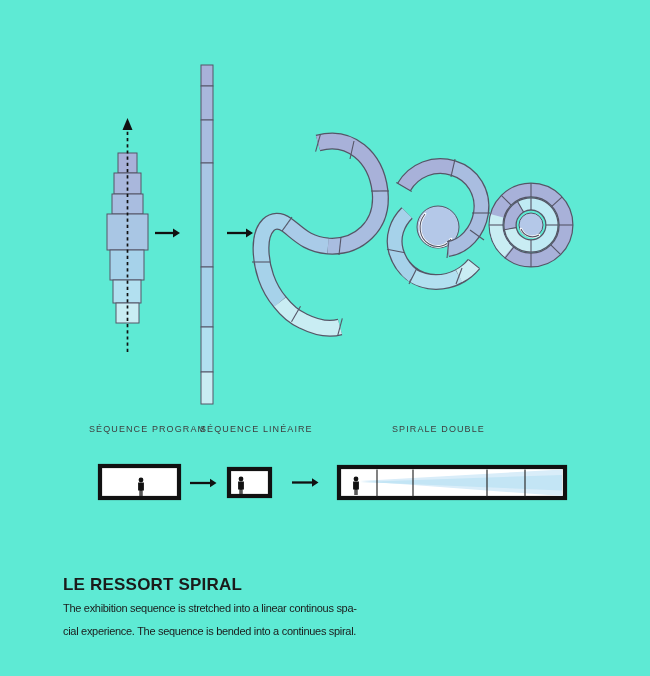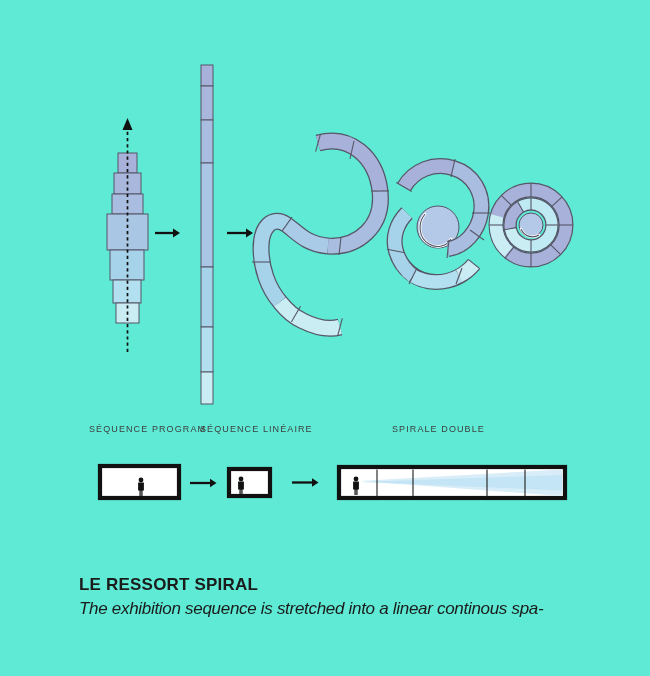--- a/index.html
+++ b/index.html
@@ -26,23 +26,23 @@
   .f-sky2{fill:var(--sky2,#b2e0f0);}               .k-sky2{stroke:var(--sky2,#b2e0f0);}
   .f-cyan{fill:var(--cyan,#c9edf3);}               .k-cyan{stroke:var(--cyan,#c9edf3);}
   .k-innercyan{stroke:var(--innercyan,#bfeaf4);}
   .f-blob{fill:var(--blob,#b4c8e8);}
   .f-ink{fill:var(--ink,#111);}
   .f-cone{fill:var(--cone,#d9edf9);}
   .f-cone2{fill:var(--cone2,#c3e5f5);}
 
   .label{position:absolute;font-size:9px;line-height:10px;letter-spacing:1.1px;
          color:var(--label,#3e3e3e);white-space:nowrap;}
-  .caption{position:absolute;left:63px;top:573px;width:560px;color:var(--text,#1b1b1b);margin-left:16px;}
+  .caption{position:absolute;left:63px;top:573px;width:560px;color:var(--text,#1b1b1b);}
   .cap-title{font-size:17px;font-weight:800;letter-spacing:.2px;line-height:24px;}
-  .cap-line{font-size:17px;letter-spacing:-.3px;line-height:23px;white-space:nowrap;font-style:italic;}
+  .cap-line{font-size:11px;letter-spacing:-.3px;line-height:23px;white-space:nowrap;}
 </style>
 </head>
 <body>
 
 <div class="page">
 
   <svg class="diagram" width="650" height="560" viewBox="0 0 650 560">
     <defs>
       <g id="person" class="f-ink">
         <circle cx="0" cy="-16" r="2.4"></circle>
@@ -181,15 +181,16 @@
     </g>
   </svg>
 
   <div class="label" style="left:89px;top:424px;">SÉQUENCE PROGRAM</div>
   <div class="label" style="left:200px;top:424px;">SÉQUENCE LINÉAIRE</div>
   <div class="label" style="left:392px;top:424px;">SPIRALE DOUBLE</div>
 
   <div class="caption">
     <div class="cap-title">LE RESSORT SPIRAL</div>
     <div class="cap-line">The exhibition sequence is stretched into a linear continous spa-</div>
+    <div class="cap-line">cial experience. The sequence is bended into a continues spiral.</div>
   </div>
 
 </div>
 
 </body></html>

